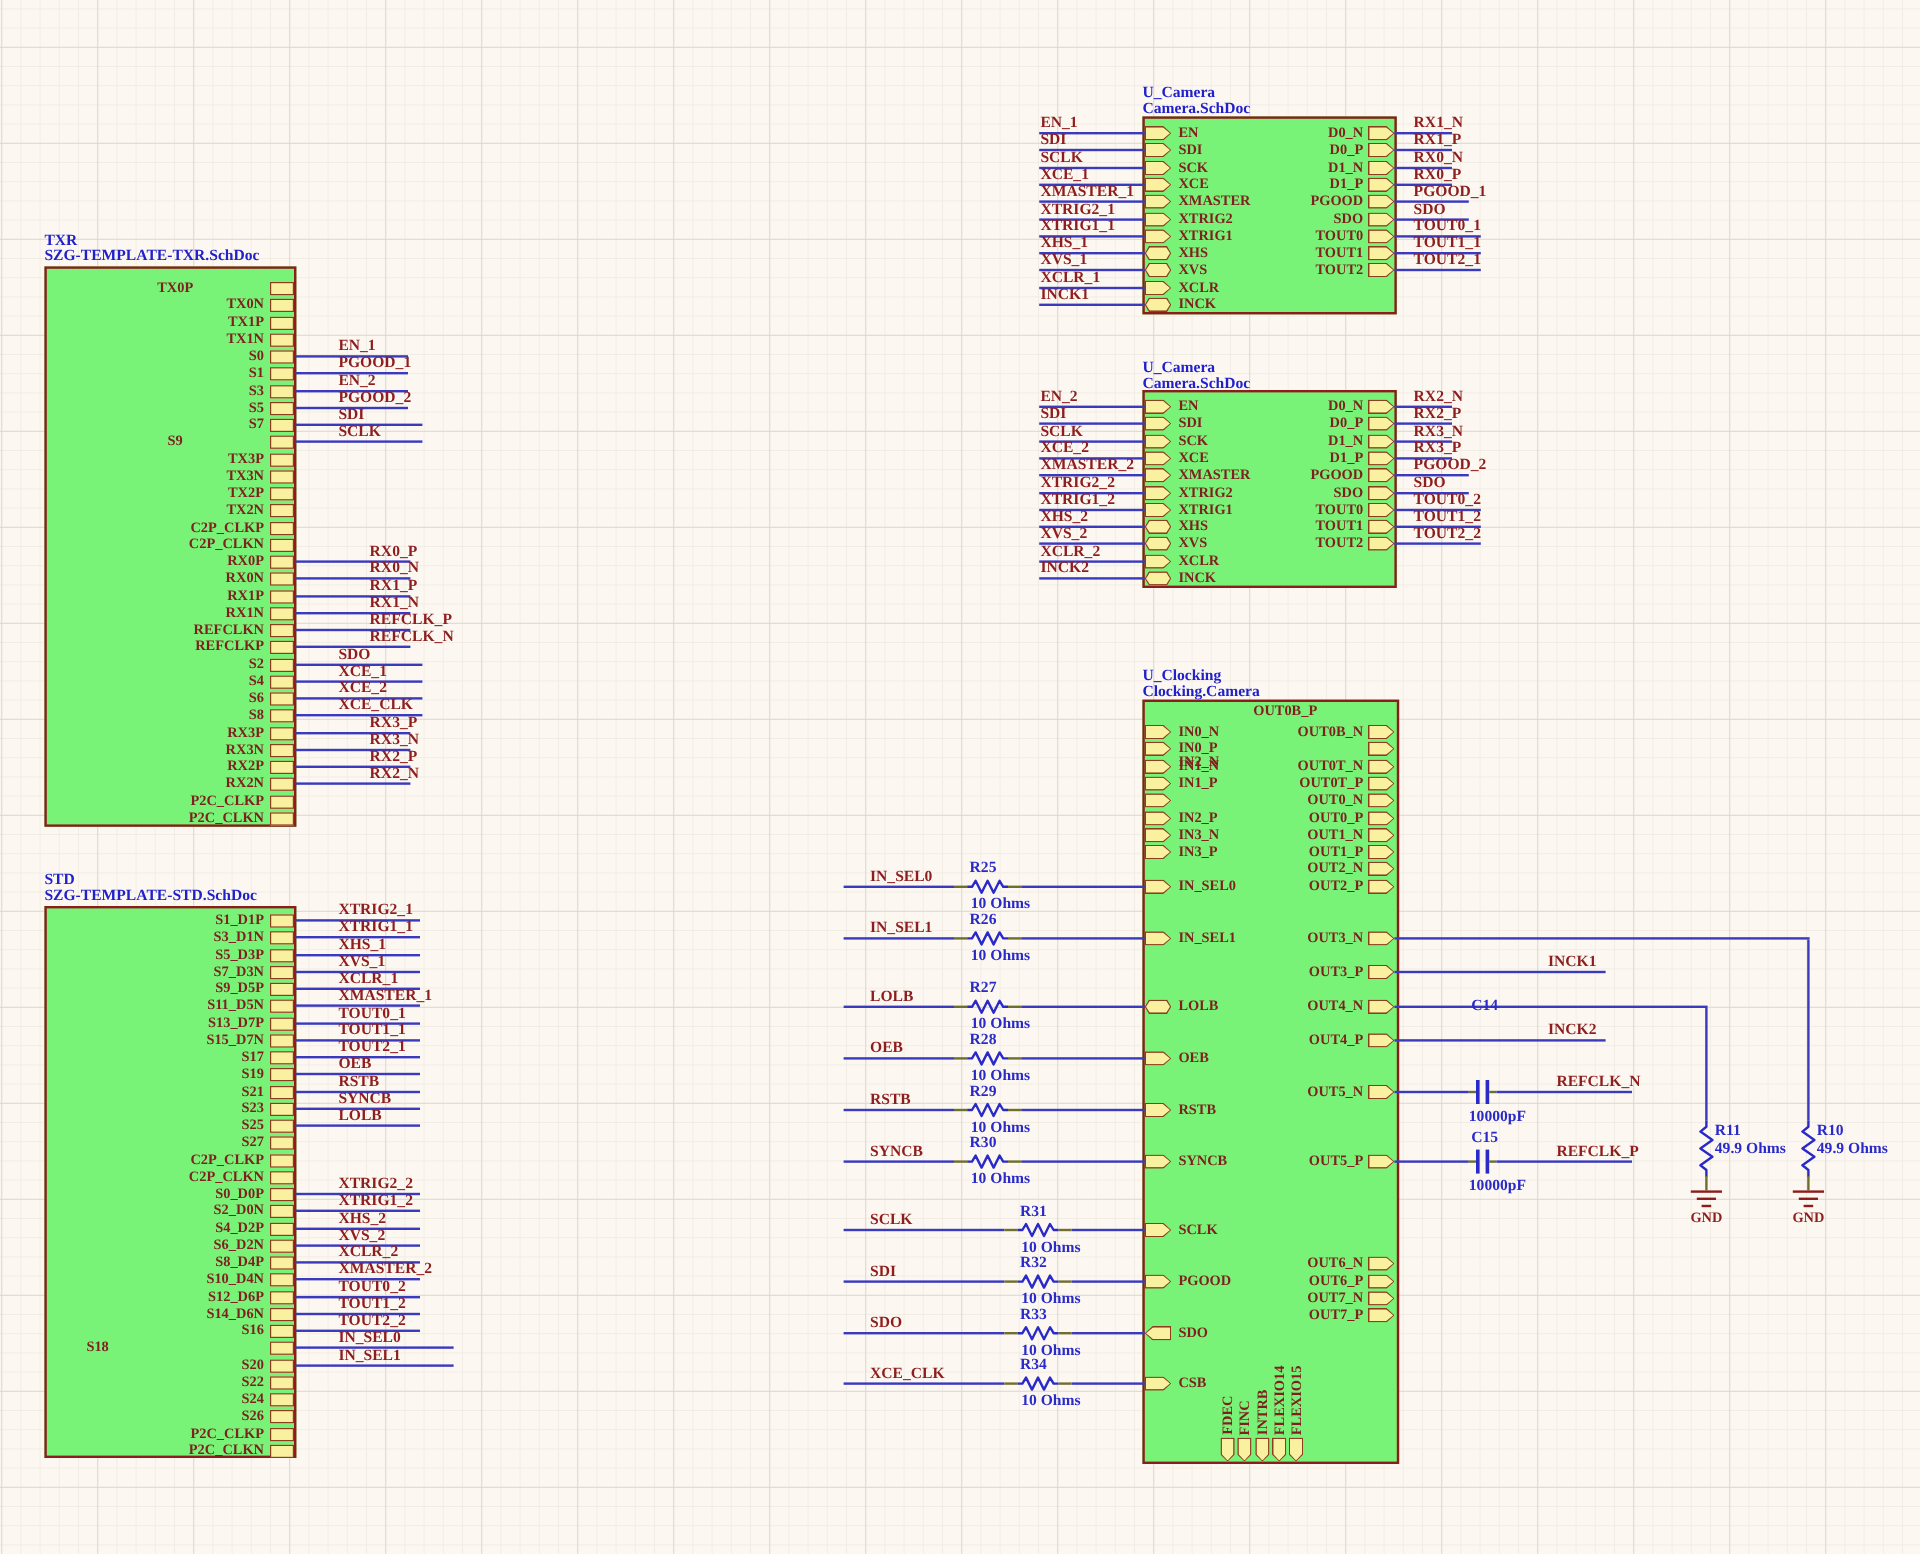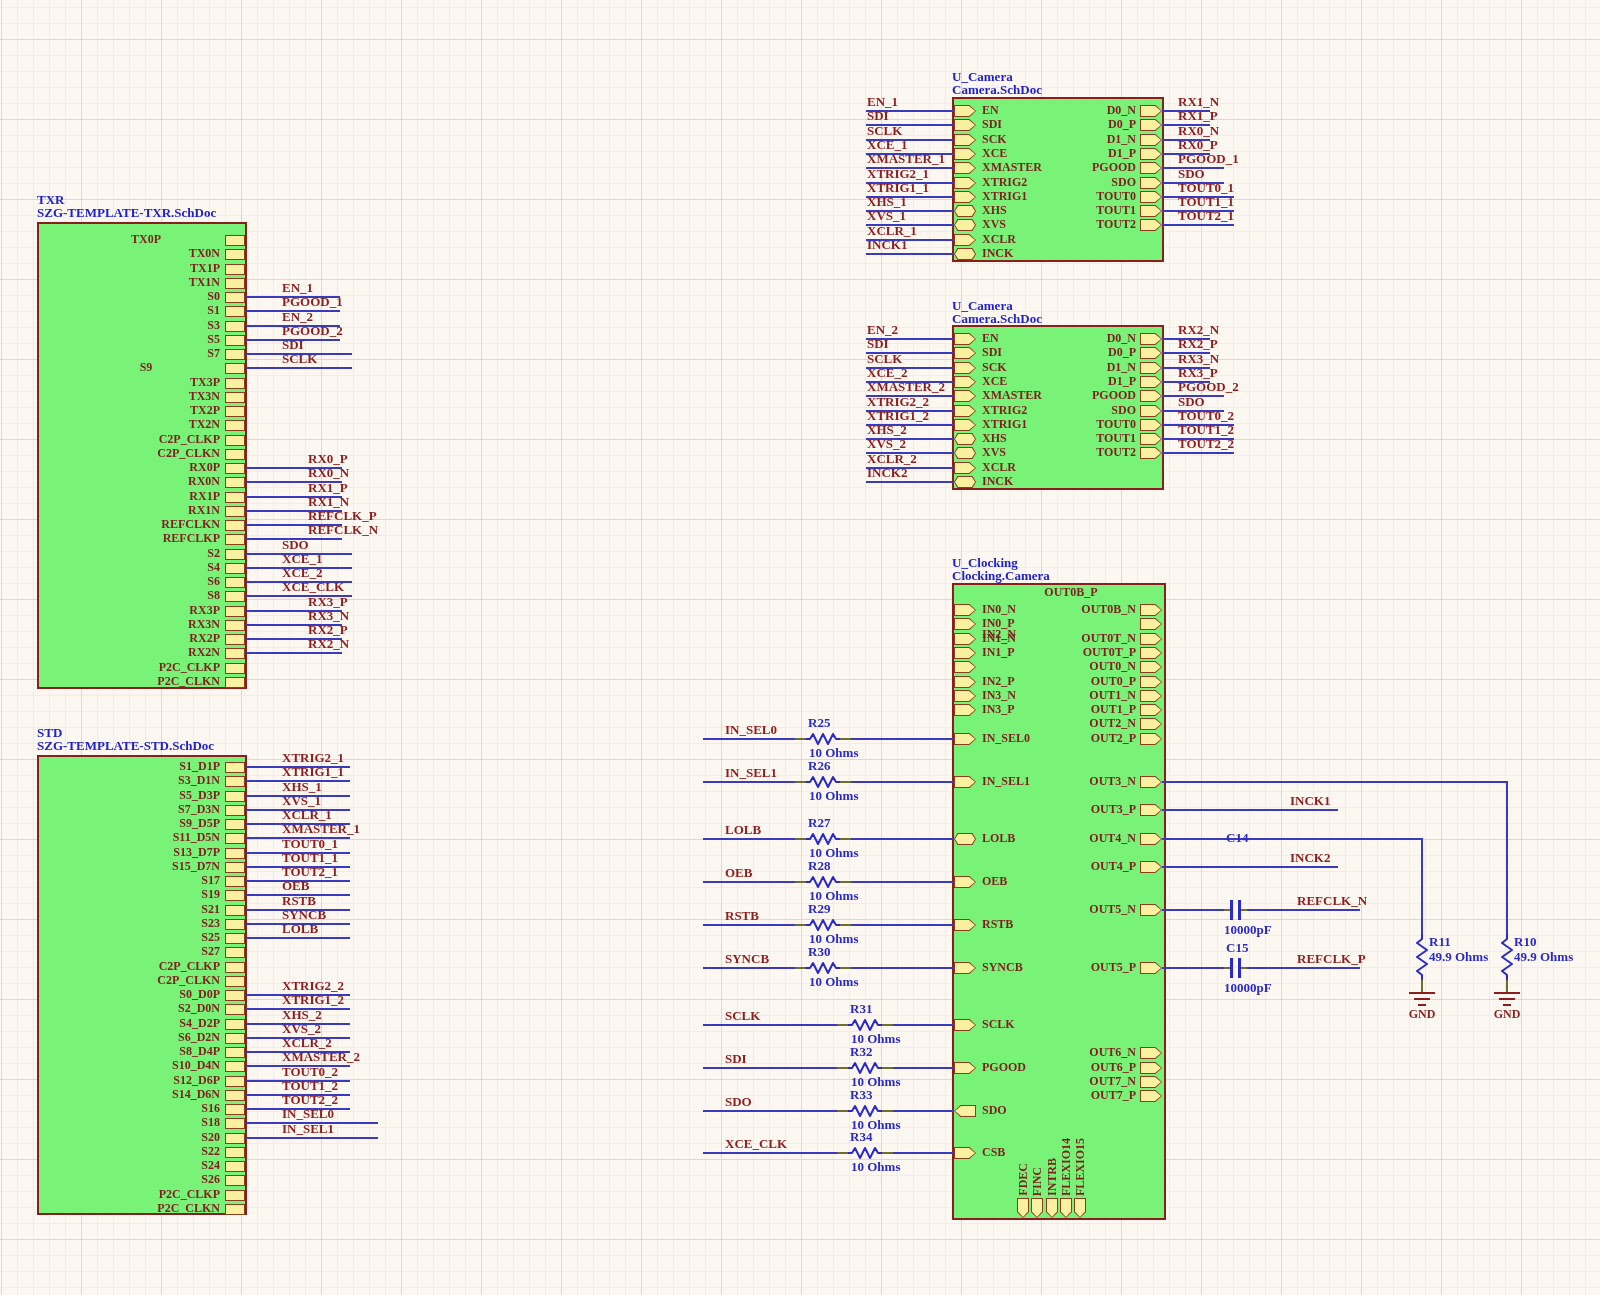--- a/index.html
+++ b/index.html
@@ -225,21 +225,21 @@
     <div class="a nl" style="left: 282px; top: 1065px;">TOUT0_2</div>
     <div class="a" style="left: 225px; top: 1090px; width: 20px; height: 11px; background: rgb(249, 240, 160); border: 1px solid rgb(140, 61, 30); box-sizing: border-box;"></div>
     <div class="a pn" style="left: 72px; top: 1088px; width: 148px; text-align: right;">S14_D6N</div>
     <div class="a" style="left: 246px; top: 1094px; width: 104px; height: 2px; background: rgb(58, 58, 191);"></div>
     <div class="a nl" style="left: 282px; top: 1079px;">TOUT1_2</div>
     <div class="a" style="left: 225px; top: 1104px; width: 20px; height: 11px; background: rgb(249, 240, 160); border: 1px solid rgb(140, 61, 30); box-sizing: border-box;"></div>
     <div class="a pn" style="left: 72px; top: 1102px; width: 148px; text-align: right;">S16</div>
     <div class="a" style="left: 246px; top: 1108px; width: 104px; height: 2px; background: rgb(58, 58, 191);"></div>
     <div class="a nl" style="left: 282px; top: 1093px;">TOUT2_2</div>
     <div class="a" style="left: 225px; top: 1118px; width: 20px; height: 11px; background: rgb(249, 240, 160); border: 1px solid rgb(140, 61, 30); box-sizing: border-box;"></div>
-    <div class="a pn" style="left: 72px; top: 1116px; width: 148px; text-align: right;">S18</div>
+    <div class="a pn" style="left: 72px; top: 1116px; width: 148px; ">S18</div>
     <div class="a" style="left: 246px; top: 1122px; width: 132px; height: 2px; background: rgb(58, 58, 191);"></div>
     <div class="a nl" style="left: 282px; top: 1107px;">IN_SEL0</div>
     <div class="a" style="left: 225px; top: 1133px; width: 20px; height: 11px; background: rgb(249, 240, 160); border: 1px solid rgb(140, 61, 30); box-sizing: border-box;"></div>
     <div class="a pn" style="left: 72px; top: 1131px; width: 148px; text-align: right;">S20</div>
     <div class="a" style="left: 246px; top: 1137px; width: 132px; height: 2px; background: rgb(58, 58, 191);"></div>
     <div class="a nl" style="left: 282px; top: 1122px;">IN_SEL1</div>
     <div class="a" style="left: 225px; top: 1147px; width: 20px; height: 11px; background: rgb(249, 240, 160); border: 1px solid rgb(140, 61, 30); box-sizing: border-box;"></div>
     <div class="a pn" style="left: 72px; top: 1145px; width: 148px; text-align: right;">S22</div>
     <div class="a" style="left: 225px; top: 1161px; width: 20px; height: 11px; background: rgb(249, 240, 160); border: 1px solid rgb(140, 61, 30); box-sizing: border-box;"></div>
     <div class="a pn" style="left: 72px; top: 1159px; width: 148px; text-align: right;">S24</div>

